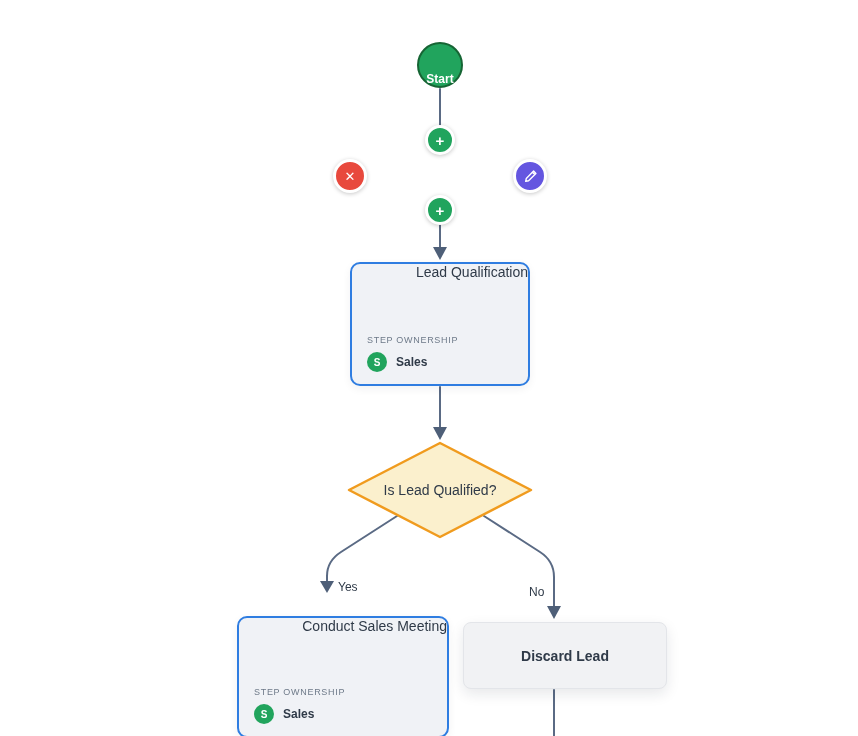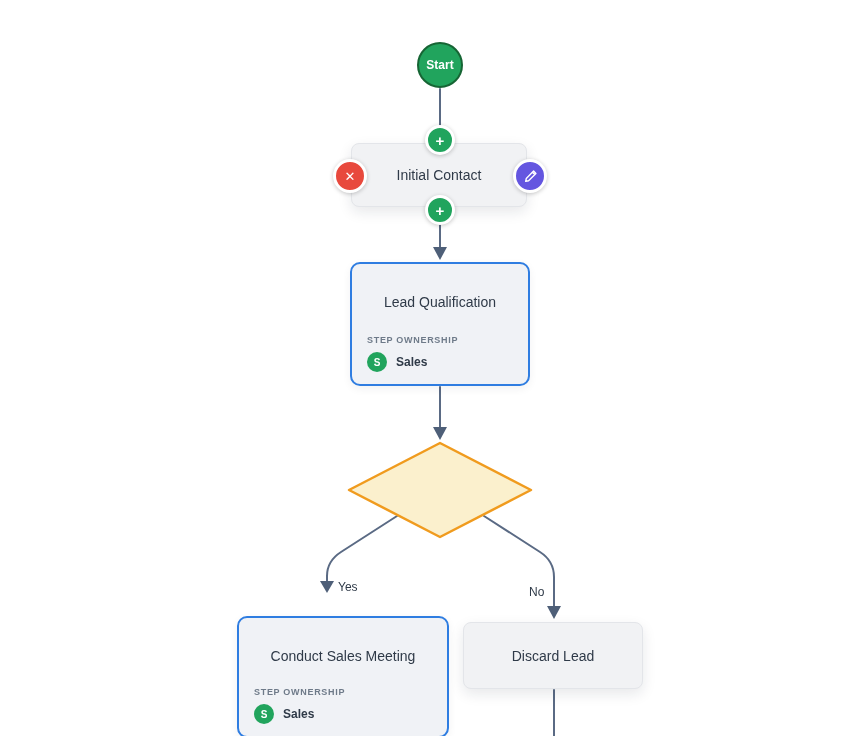--- a/index.html
+++ b/index.html
@@ -16,31 +16,31 @@
   .edge{fill:none;stroke:var(--connector);stroke-width:2;stroke-linecap:round;}
   .arrowhead{fill:var(--arrow);stroke:none;}
   .diamond{fill:var(--diamond-fill);stroke:var(--diamond-border);stroke-width:2.5;stroke-linejoin:round;}
 
   .node{position:absolute;display:flex;flex-direction:column;color:var(--text-dark);}
   .card-gray{background:var(--node-gray-fill);border:1px solid var(--node-gray-border);border-radius:8px;
              box-shadow:0 5px 14px rgba(20,30,50,.10);align-items:center;justify-content:center;cursor:pointer;}
   .card-blue{background:var(--node-blue-fill);border:2px solid var(--blue);border-radius:10px;
              box-shadow:0 3px 8px rgba(20,30,50,.06);cursor:pointer;}
   .node-title{font-size:14px;text-align:center;color:var(--text-dark);}
-  .card-blue .node-title{margin-top:30px;}
+  .card-blue .node-title{text-align:right;}
 
   .ownership{margin-top:auto;padding:0 15px 12px 15px;}
-  .ownership-label{font-size:9px;font-weight:700;letter-spacing:.7px;color:var(--text-muted);margin-bottom:7px;}
+  .ownership-label{font-size:9px;font-weight:400;letter-spacing:.7px;color:var(--text-muted);margin-bottom:7px;}
   .owner-row{display:flex;align-items:center;gap:9px;}
   .avatar{width:20px;height:20px;border-radius:50%;background:var(--green);color:#fff;
           font-size:10px;font-weight:700;display:flex;align-items:center;justify-content:center;}
   .owner-name{font-size:12px;color:var(--text-dark);font-weight:bold;}
 
   .start-node{position:absolute;left:417px;top:42px;width:46px;height:46px;border-radius:50%;
-              background:var(--green);border:2px solid var(--green-dark);display:flex;align-items:center;
+              background:var(--green);border:2px solid var(--green-dark);display:flex;align-items:flex-end;
               justify-content:center;color:#fff;font-size:12px;font-weight:700;cursor:pointer;}
 
   .node-btn{position:absolute;border-radius:50%;border:3px solid #fff;display:flex;align-items:center;
             justify-content:center;color:#fff;cursor:pointer;box-shadow:0 1px 4px rgba(0,0,0,.22);}
   .btn-plus{width:30px;height:30px;background:var(--green);font-size:15px;font-weight:700;line-height:1;}
   .btn-delete{width:34px;height:34px;background:var(--red);font-size:13px;font-weight:700;}
   .btn-edit{width:34px;height:34px;background:var(--purple);}
 
   .decision-label{position:absolute;left:349px;top:443px;width:182px;height:94px;display:flex;
                   align-items:center;justify-content:center;font-size:14px;color:var(--text-dark);cursor:pointer;}
@@ -63,23 +63,20 @@
     <polygon class="arrowhead" points="547,606 561,606 554,619"></polygon>
     <path class="edge" d="M327 718 V736"></path>
     <path class="edge" d="M554 690 V736"></path>
     <polygon class="diamond" points="440,443 531,490 440,537 349,490"></polygon>
   </svg>
 
   <div class="start-node">
     <span>Start</span>
   </div>
 
-  <div class="node card-gray" style="left:351px;top:143px;width:176px;height:64px;">
-    <span class="node-title">Initial Contact</span>
-  </div>
 
   <div class="node-btn btn-plus" style="left:425px;top:125px;">
     <span>+</span>
   </div>
   <div class="node-btn btn-plus" style="left:425px;top:195px;">
     <span>+</span>
   </div>
   <div class="node-btn btn-delete" style="left:333px;top:159px;">
     <span>✕</span>
   </div>
@@ -95,32 +92,35 @@
     <span class="node-title">Lead Qualification</span>
     <div class="ownership">
       <div class="ownership-label">STEP OWNERSHIP</div>
       <div class="owner-row">
         <span class="avatar">S</span>
         <span class="owner-name">Sales</span>
       </div>
     </div>
   </div>
 
+  <div class="decision-label">
+    <span>Is Lead Qualified?</span>
+  </div>
 
   <div class="edge-label" style="left:338px;top:540px;margin-top:40px;">Yes</div>
   <div class="edge-label" style="left:529px;top:549px;margin-top:36px;">No</div>
 
   <div class="node card-blue" style="left:237px;top:616px;width:212px;height:122px;">
     <span class="node-title">Conduct Sales Meeting</span>
     <div class="ownership">
       <div class="ownership-label">STEP OWNERSHIP</div>
       <div class="owner-row">
         <span class="avatar">S</span>
         <span class="owner-name">Sales</span>
       </div>
     </div>
   </div>
 
-  <div class="node card-gray" style="left:463px;top:622px;width:180px;height:67px;">
+  <div class="node card-gray" style="left:463px;top:622px;width:204px;height:67px;font-weight:bold;">
     <span class="node-title">Discard Lead</span>
   </div>
 
 </div>
 
 </body></html>

